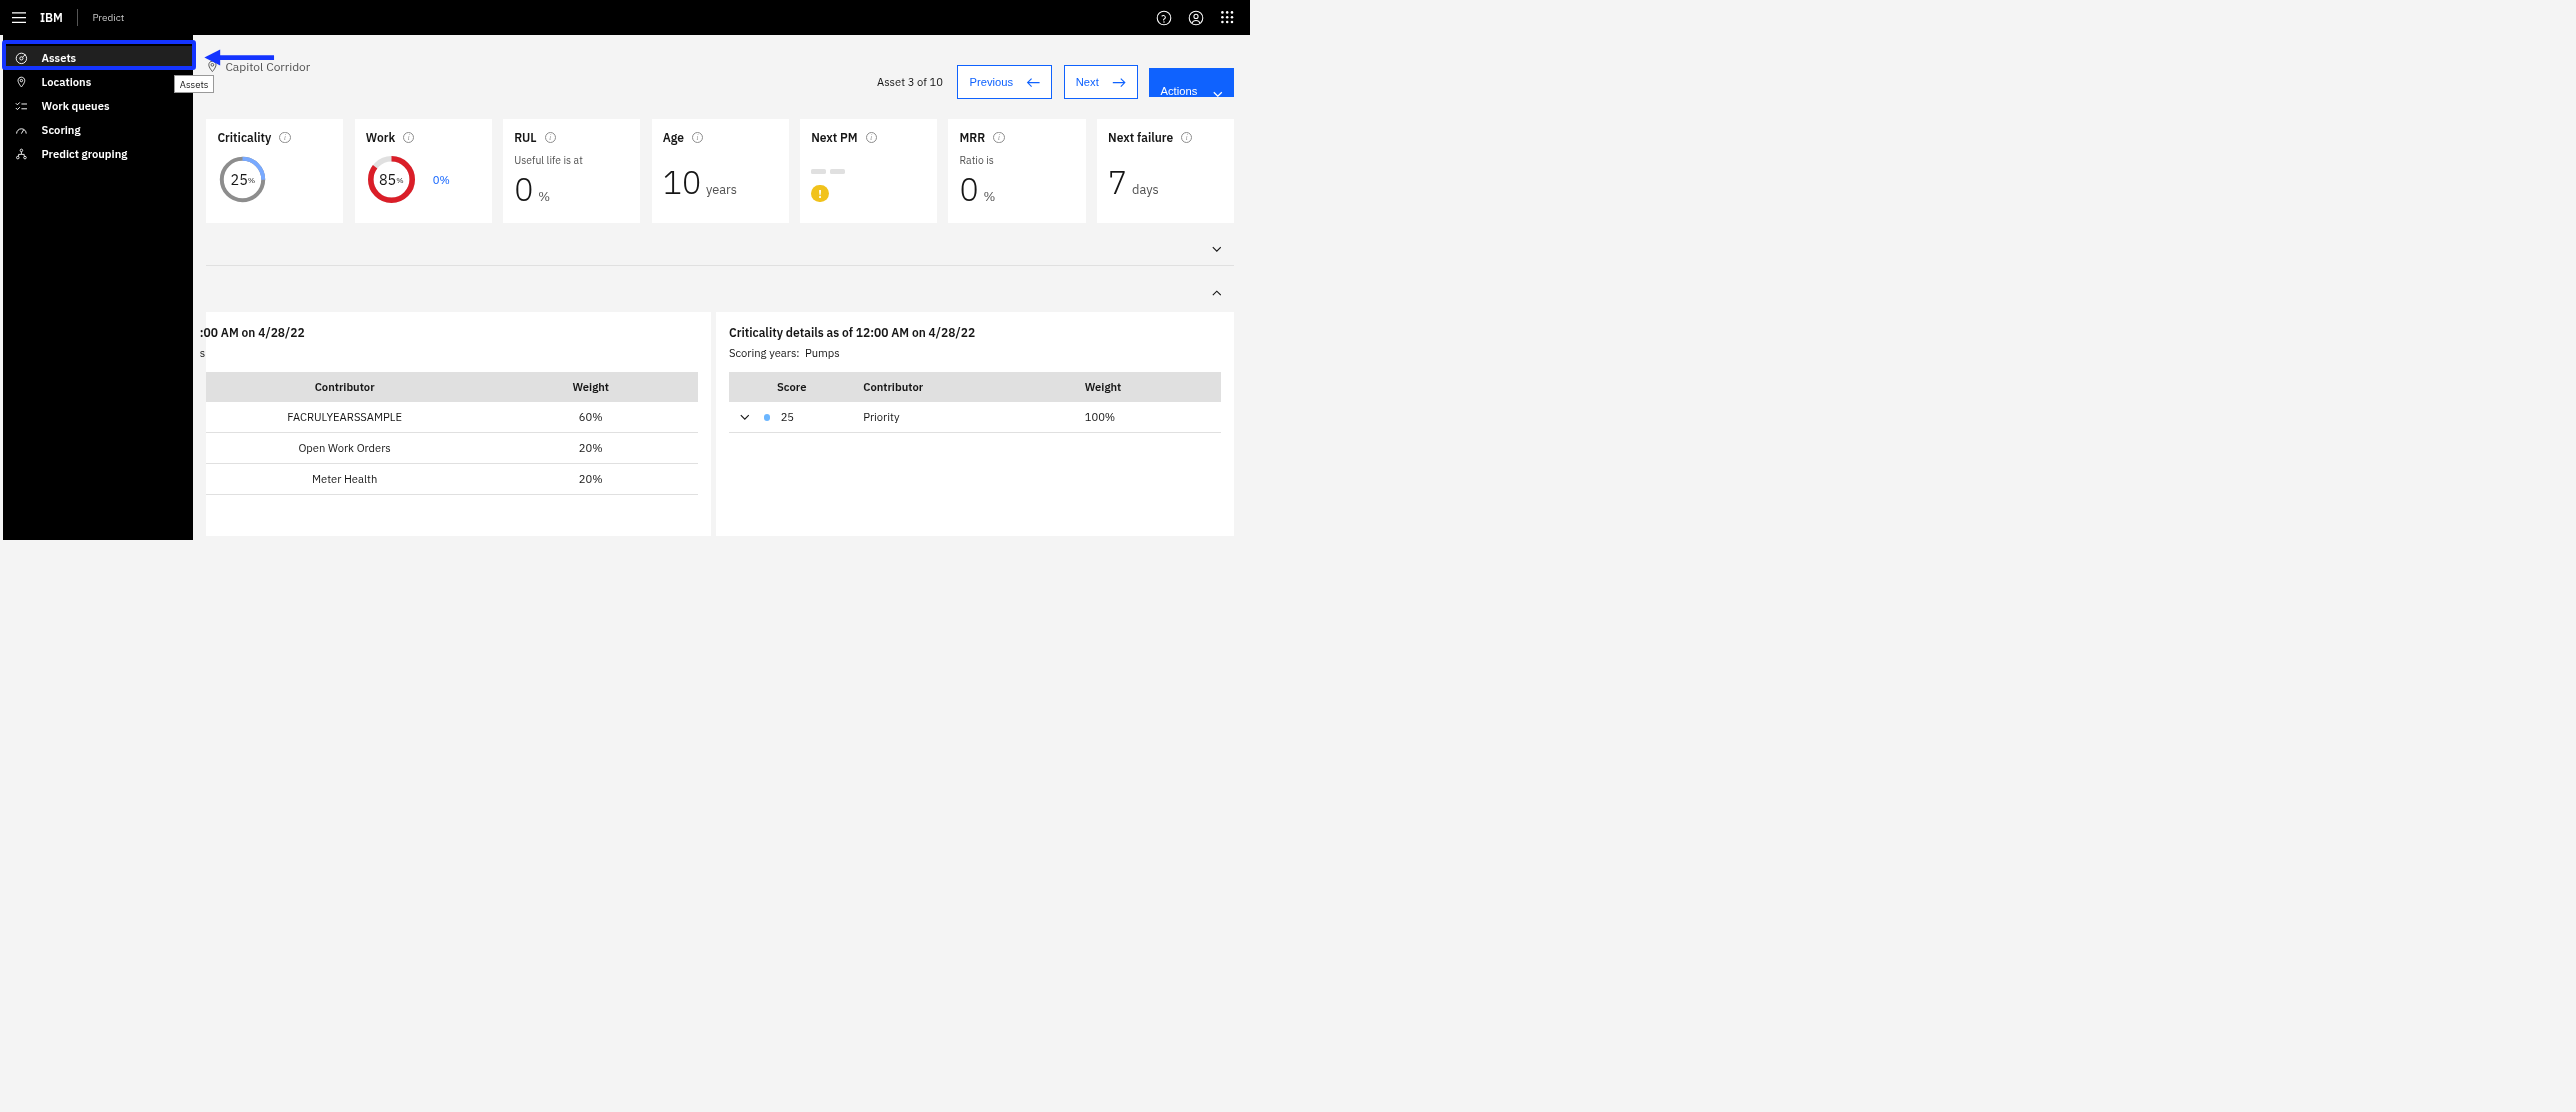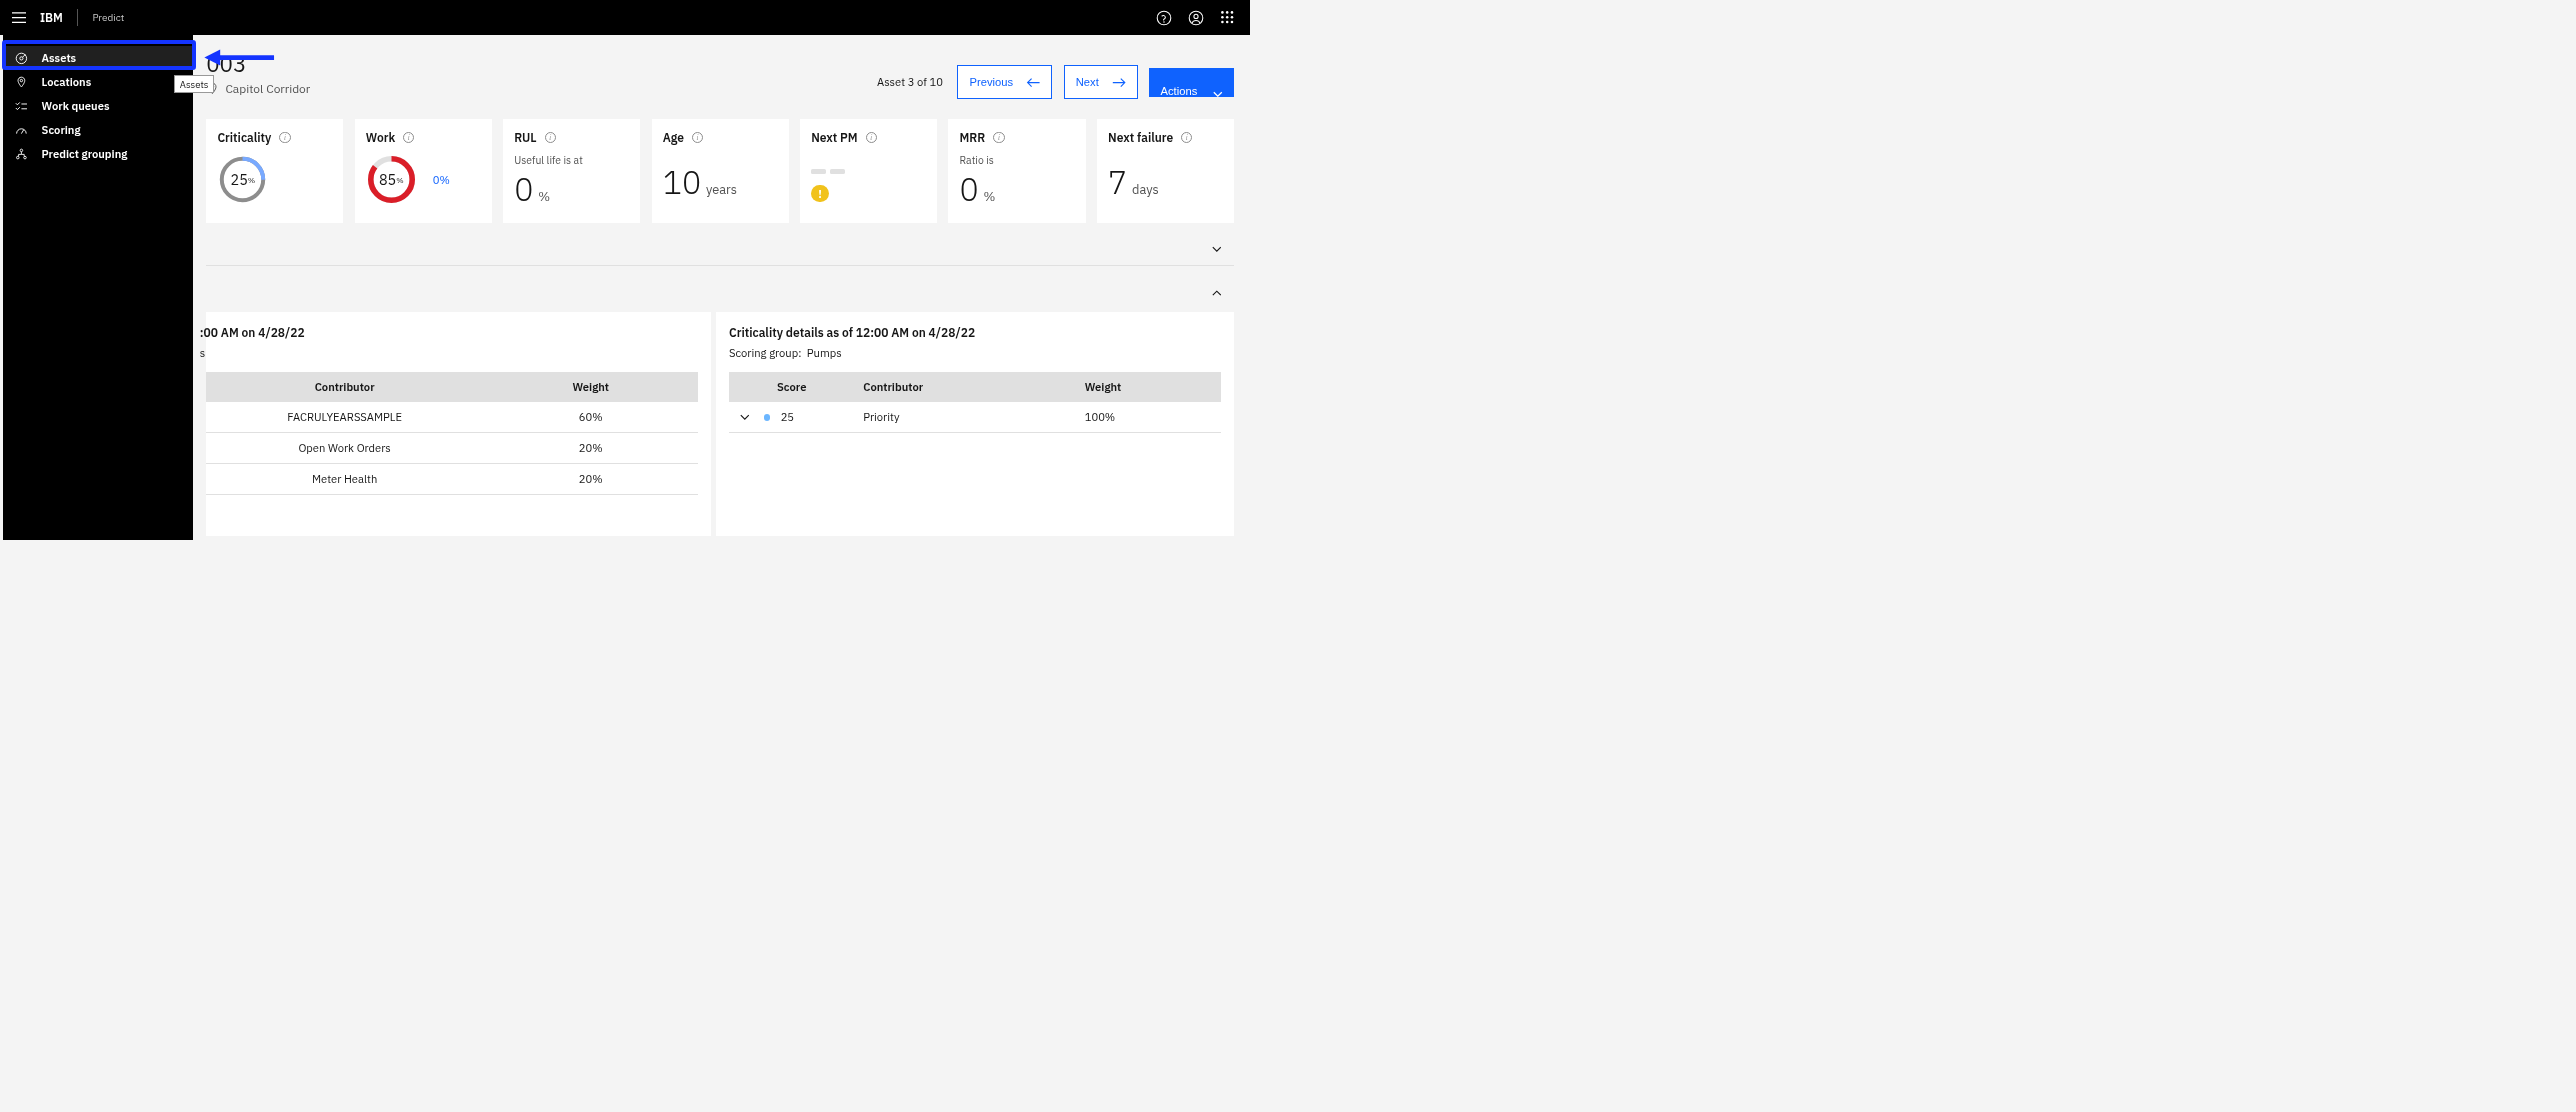--- a/index.html
+++ b/index.html
@@ -405,21 +405,20 @@
         <circle cx="9" cy="15" r="1.6" fill="#fff"></circle>
         <circle cx="15" cy="15" r="1.6" fill="#fff"></circle>
       </svg>
   </div>
 </div>
 
 <div class="main">
 
   <div class="page-top">
     <div class="page-top-left">
-      <div class="page-title-fragment">003</div>
       <div class="location-row">
         <svg width="12.8" height="12.8" viewBox="0 0 16 16">
             <path d="M8 1.5c-2.6 0-4.5 2-4.5 4.5 0 3.4 4.5 8.5 4.5 8.5s4.5-5.1 4.5-8.5c0-2.5-1.9-4.5-4.5-4.5z" fill="none" stroke="#525252" stroke-width="1.2"></path>
             <circle cx="8" cy="6" r="1.7" fill="none" stroke="#525252" stroke-width="1.2"></circle>
           </svg>
         <span>Capitol Corridor</span>
       </div>
     </div>
     <div class="page-top-right">
       <span class="asset-counter">Asset 3 of 10</span>
@@ -587,21 +586,21 @@
             <td style="text-align:center">Meter Health</td>
             <td style="text-align:center">20%</td>
           </tr>
         </tbody>
       </table>
     </div>
 
     <div class="details-panel">
       <div class="panel-title">Criticality details as of 12:00 AM on 4/28/22</div>
       <div class="scoring-group">
-        <span>Scoring group:</span>
+        <span>Scoring years:</span>
         &nbsp;<span>Pumps</span>
       </div>
       <table class="detail-table">
         <thead>
           <tr>
             <th class="col-score" style="padding-left:48px">Score</th>
             <th class="col-contrib">Contributor</th>
             <th class="col-weight">Weight</th>
           </tr>
         </thead>

